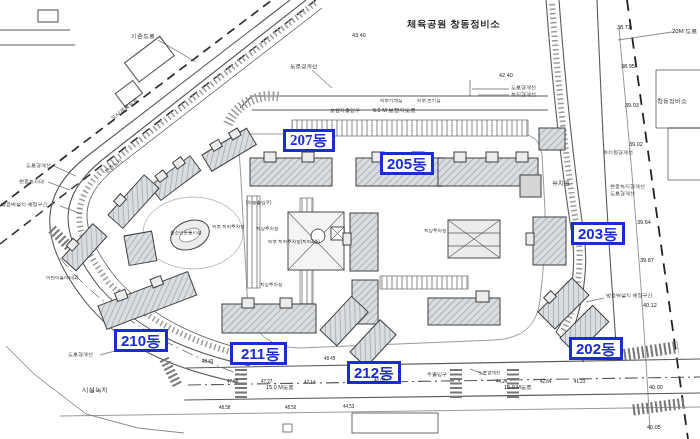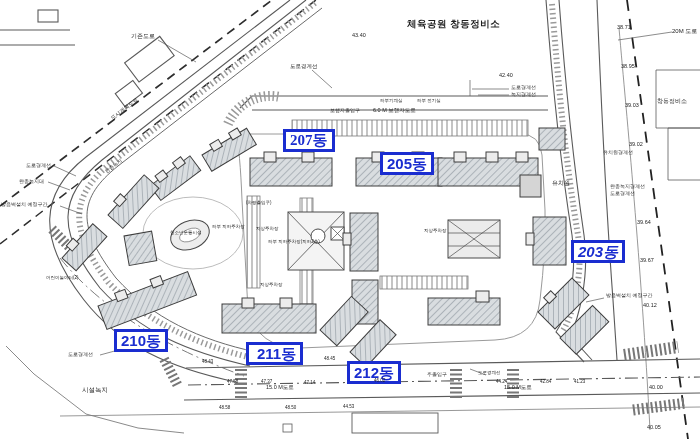--- a/index.html
+++ b/index.html
@@ -186,24 +186,25 @@
       </g>
       <g transform="translate(124,236) rotate(-10)">
         <rect width="28" height="30" fill="url(#bh)"></rect>
       </g>
     </g>
   </svg>
 
   <div id="labels">
       <div class="bldg" style="left: 283px; top: 129px; font-family: Liberation Serif, serif;">207동</div>
       <div class="bldg" style="left: 380px; top: 116px; margin-top: 36px;">205동</div>
-      <div class="bldg" style="left: 571px; top: 240px; font-style: italic;">203동</div>
+      <div class="bldg" style="left: 571px; top: 222px;">203동</div>
       <div class="bldg" style="left: 114px; top: 329px;">210동</div>
-      <div class="bldg" style="left: 246px; top: 342px; padding-left: 8px;">211동</div>
+      <div class="bldg" style="left: 230px; top: 342px; padding-left: 8px;">211동</div>
       <div class="bldg" style="left: 347px; top: 361px;">212동</div>
+      <div class="bldg" style="left: 569px; top: 337px;">202동</div>
       <div class="ann bold" style="left: 407px; top: 19px; font-size: 9.5px;">체육공원 창동정비소</div>
       <div class="ann" style="left: 131px; top: 33px; font-size: 6px;">기존도로</div>
       <div class="ann" style="left: 110px; top: 117px; font-size: 5.5px; transform: rotate(-37deg);">도시계획도로</div>
       <div class="ann" style="left: 104px; top: 170px; font-size: 5px; transform: rotate(-37deg);">완충녹지</div>
       <div class="ann" style="left: 290px; top: 64px; font-size: 5.5px;">도로경계선</div>
       <div class="ann" style="left: 352px; top: 33px; font-size: 5.5px;">43.40</div>
       <div class="ann" style="left: 499px; top: 73px; font-size: 5.5px;">42.40</div>
       <div class="ann" style="left: 511px; top: 85px; font-size: 5px;">도로경계선</div>
       <div class="ann" style="left: 511px; top: 92px; font-size: 5px;">녹지경계선</div>
       <div class="ann" style="left: 672px; top: 28px; font-size: 6px;">20M 도로</div>

